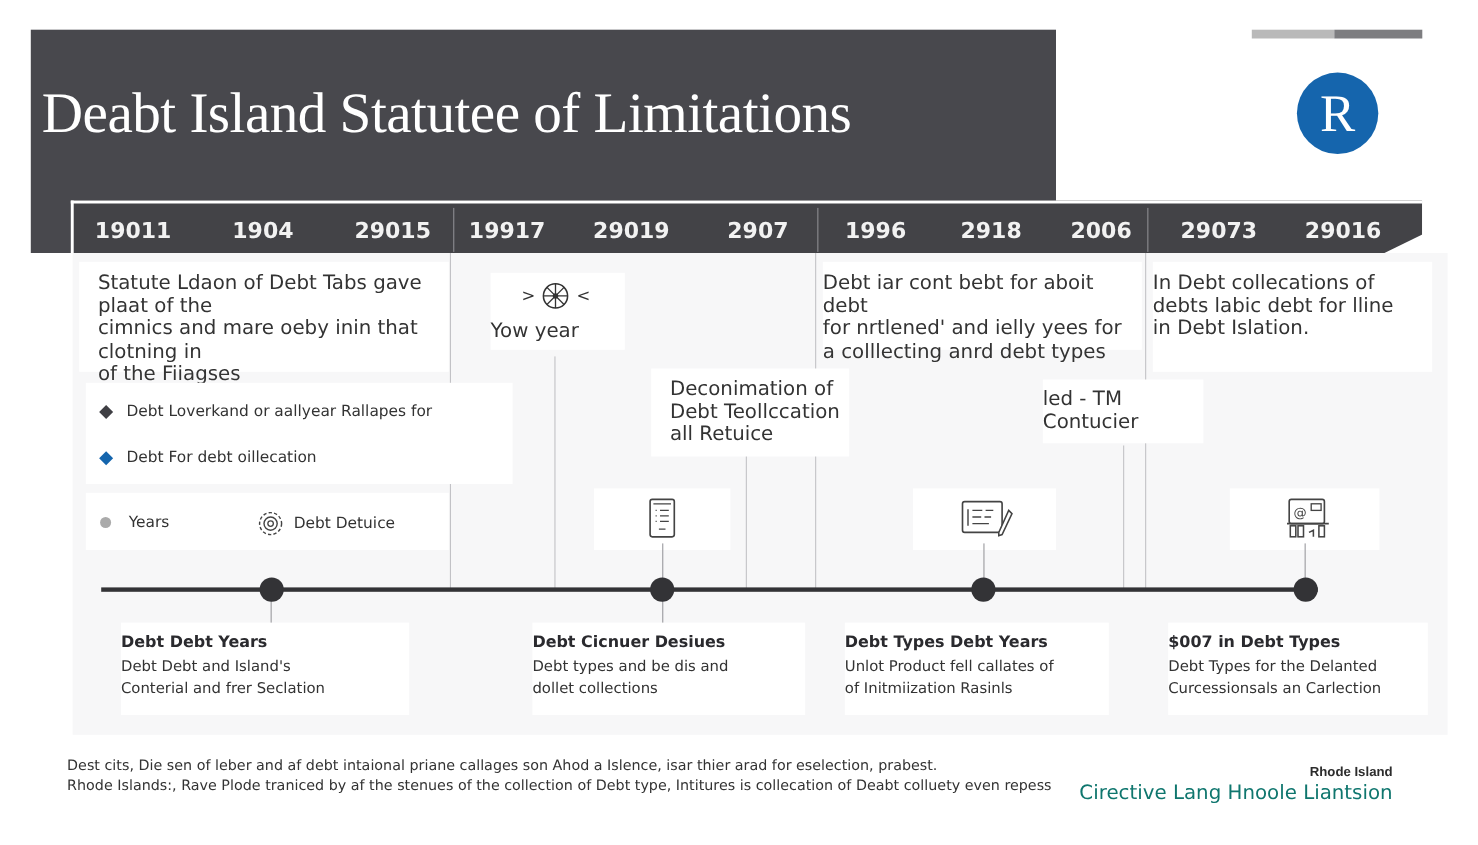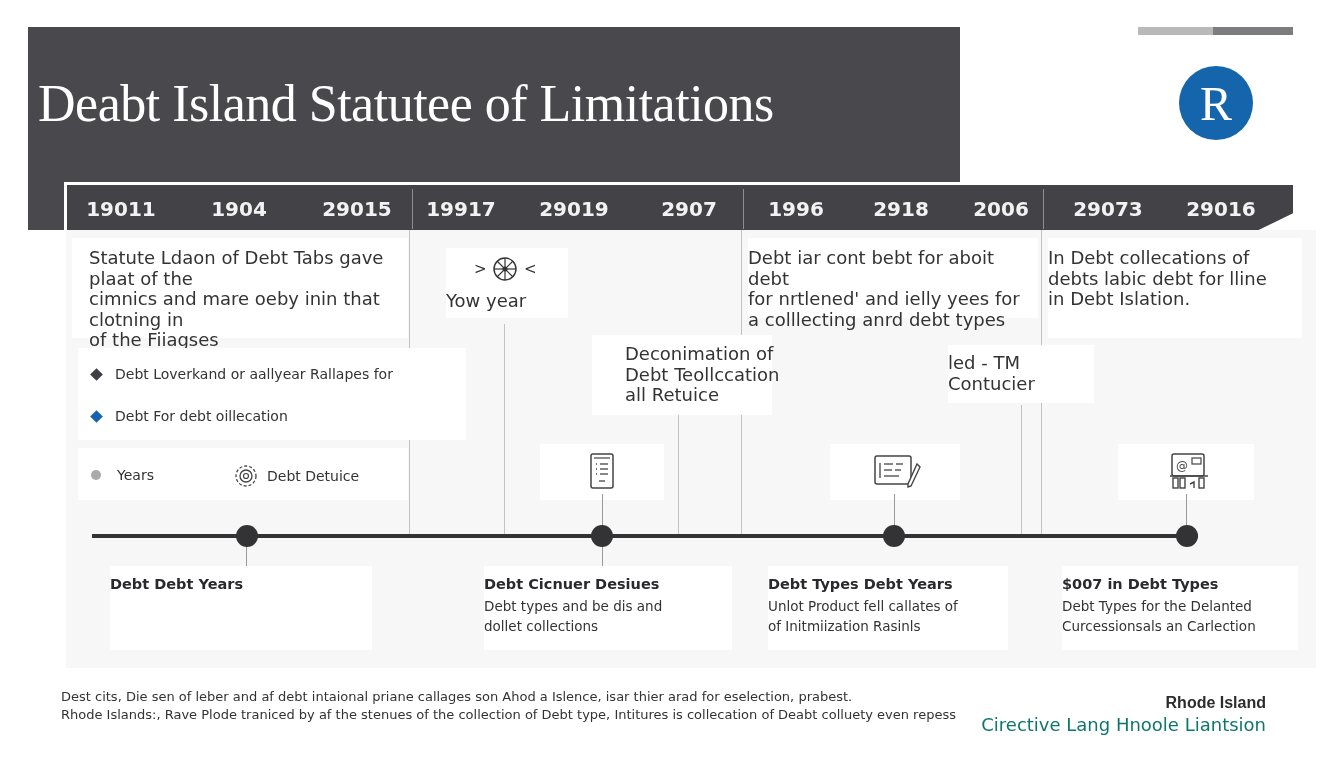--- a/index.html
+++ b/index.html
@@ -51,21 +51,21 @@
 
   .axis-line { position: absolute; left: 92px; top: 534px; width: 1106px; height: 4px; background: #333336; }
   .node { position: absolute; width: 22px; height: 22px; border-radius: 50%; background: #333336; transform: translate(-50%, -50%); top: 536px; }
   .stem { position: absolute; width: 1px; background: #9a9a9e; }
 
   .bottom-card .ttl { font-size: 14.5px; font-weight: bold; color: #2a2a2e; }
   .bottom-card .desc { font-size: 13.5px; line-height: 20px; color: #333; margin-top: 4px; }
 
   .footer-text { position: absolute; left: 61px; top: 688px; font-size: 13px; line-height: 18px; color: #333; white-space: nowrap; }
   .footer-brand { position: absolute; right: 78px; top: 694px; text-align: right; }
-  .footer-brand .name { font-family: "Liberation Sans", sans-serif; font-size: 16px; font-weight: bold; color: #2c2c2c; }
+  .footer-brand .name { font-family: "Liberation Sans", sans-serif; font-size: 12px; font-weight: bold; color: #2c2c2c; }
   .footer-brand .sub { font-size: 18px; color: #0f766e; margin-top: 2px; }
 
   .icon { position: absolute; }
 </style>
 </head>
 <body>
 
 <div class="title-band"></div>
 <div class="title-text">Deabt Island Statutee of Limitations</div>
 <div class="top-bar light"></div>
@@ -157,21 +157,21 @@
     <svg width="30" height="26" viewBox="0 0 30 26">
       <circle cx="14" cy="13" r="10" fill="none" stroke="#444" stroke-width="1.3" stroke-dasharray="3 2"></circle>
       <circle cx="14" cy="13" r="6" fill="none" stroke="#444" stroke-width="1.3"></circle>
       <circle cx="14" cy="13" r="2.5" fill="none" stroke="#444" stroke-width="1.2"></circle>
     </svg>
   </span>
   <span>Debt Detuice</span>
 </div>
 
 <div class="card" style="left:592px; top:335px; width:180px; height:80px"></div>
-<div class="text-block center" style="left:625px; top:344px; width:180px">
+<div class="text-block center" style="left:609px; top:344px; width:180px">
   <div>Deconimation of</div>
   <div>Debt Teollccation</div>
   <div>all Retuice</div>
 </div>
 
 <div class="card" style="left:948px; top:345px; width:146px; height:58px"></div>
 <div class="text-block center" style="left:948px; top:353px; width:146px">
   <div>led - TM</div>
   <div>Contucier</div>
 </div>
@@ -232,20 +232,24 @@
 <div class="stem" style="left:602px; top:540px; height:28px"></div>
 
 <div class="axis-line"></div>
 <div class="node" style="left:247px"></div>
 <div class="node" style="left:602px"></div>
 <div class="node" style="left:894px"></div>
 <div class="node" style="left:1187px"></div>
 
 <div class="card bottom-card center" style="left:110px; top:566px; width:262px; height:84px; padding-top:10px">
   <div class="ttl">Debt Debt Years</div>
+  <div class="desc">
+    <div>Debt Debt and Island's</div>
+    <div>Conterial and frer Seclation</div>
+  </div>
 </div>
 <div class="card bottom-card center" style="left:484px; top:566px; width:248px; height:84px; padding-top:10px">
   <div class="ttl">Debt Cicnuer Desiues</div>
   <div class="desc">
     <div>Debt types and be dis and</div>
     <div>dollet collections</div>
   </div>
 </div>
 <div class="card bottom-card center" style="left:768px; top:566px; width:240px; height:84px; padding-top:10px">
   <div class="ttl">Debt Types Debt Years</div>

